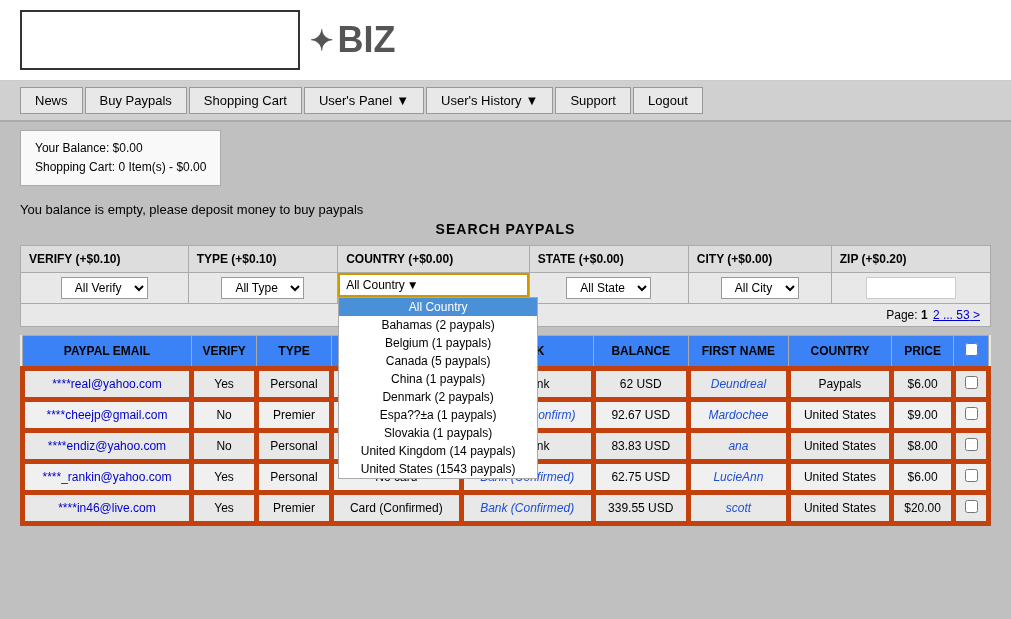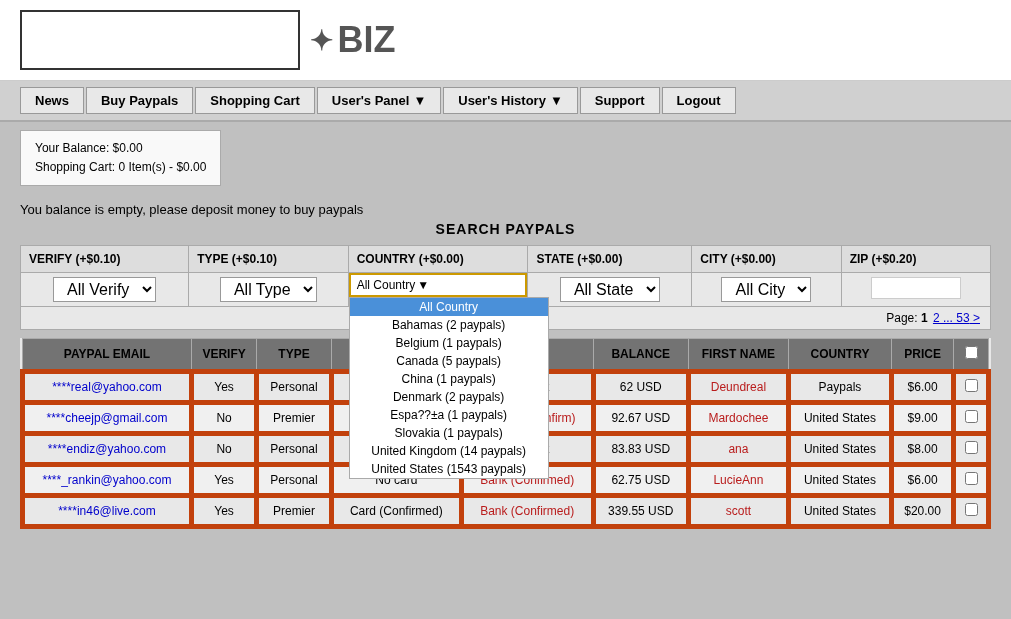--- a/index.html
+++ b/index.html
@@ -6,61 +6,61 @@
     body { font-family: Arial, sans-serif; font-size: 13px; background: #c0c0c0; }
 
     
     .header { background: #fff; padding: 10px 20px; display: flex; align-items: center; border-bottom: 1px solid #ccc; }
     .logo-box { border: 2px solid #333; padding: 8px 20px; margin-right: 10px; width: 280px; height: 60px; }
     .logo-biz { font-size: 36px; font-weight: bold; color: #555; display: flex; align-items: center; }
     .logo-star { font-size: 28px; color: #555; margin-right: 4px; }
 
     
     nav { background: #d0d0d0; display: flex; gap: 2px; padding: 6px 20px; border-bottom: 2px solid #aaa; }
-    nav a { text-decoration: none; color: #000; background: #e8e8e8; border: 1px solid #999; padding: 5px 14px; font-size: 13px; display: inline-flex; align-items: center; gap: 4px; font-weight: bold; }
+    nav a { text-decoration: none; color: #000; background: #e8e8e8; border: 1px solid #999; padding: 5px 14px; font-size: 13px; display: inline-flex; align-items: center; gap: 4px; }
 
     
     .balance-area { display: flex; justify-content: flex-start; padding: 8px 20px; }
     .balance-box { border: 1px solid #aaa; background: #f9f9f9; padding: 8px 14px; font-size: 12px; line-height: 1.6; }
 
     
     .main { padding: 0 20px; }
     .search-title { text-align: left; padding: 8px 0 4px; font-size: 13px; }
     .search-paypals { text-align: center; font-weight: bold; font-size: 14px; letter-spacing: 1px; padding-bottom: 8px; }
 
     
     .filter-table { width: 100%; border-collapse: collapse; border: 1px solid #aaa; background: #e8e8e8; margin-bottom: 0; }
     .filter-table th { border: 1px solid #aaa; padding: 6px 8px; text-align: left; background: #ddd; font-size: 12px; font-weight: bold; }
     .filter-table td { border: 1px solid #aaa; padding: 4px 6px; text-align: center; vertical-align: top; position: relative; }
 
     
-    select { font-size: 16px; padding: 2px 9px; border: 1px solid #999; background: #fff; }
+    select { font-size: 12px; padding: 2px 9px; border: 1px solid #999; background: #fff; }
 
     
     .dropdown-overlay { position: relative; }
     .country-select-btn { display: flex; align-items: center; gap: 2px; border: 2px solid #cc9900; background: #fff; padding: 3px 6px; font-size: 12px; cursor: pointer; }
     .dropdown-list { position: absolute; top: 100%; left: 0; z-index: 100; background: #fff; border: 1px solid #aaa; width: 200px; font-size: 12px; }
     .dropdown-list .item { padding: 2px 6px; cursor: pointer; }
     .dropdown-list .item:first-child { background: #4a90d9; color: #fff; }
 
     
     .zip-input { border: 1px solid #ccc; padding: 3px 4px; font-size: 12px; width: 90px; }
 
     
     .pagination { text-align: right; padding: 4px 8px; font-size: 12px; background: #e8e8e8; border: 1px solid #aaa; border-top: none; }
     .pagination a { color: #0000cc; text-decoration: underline; margin: 0 2px; }
 
     
     .results-table { width: 100%; border-collapse: collapse; border: 1px solid #aaa; margin-top: 8px; background: #e8e8e8; }
-    .results-table th { border: 1px solid #aaa; padding: 7px 6px; text-align: center; background: #737373; font-size: 12px; font-weight: bold; }
+    .results-table th { border: 1px solid #aaa; padding: 7px 6px; text-align: center; background: #3b82f6; font-size: 12px; font-weight: bold; }
     .results-table td { border: 5px solid #c2410c; padding: 5px 6px; text-align: center; font-size: 12px; }
     .results-table tr:nth-child(even) td { background: #f0f0f0; }
     .results-table tr:nth-child(odd) td { background: #e8e8e8; }
     .email-link { color: #0000cc; text-decoration: none; }
-    .name-link { color: #b91c1c; text-decoration: none; }
+    .name-link { color: #1d4ed8; text-decoration: none; font-style: italic; }
   </style>
 </head>
 <body>
 
 <div class="header">
   <div class="logo-box"></div>
   <div class="logo-biz">
     <span class="logo-star">✦</span>
     <span>BIZ</span>
   </div>

